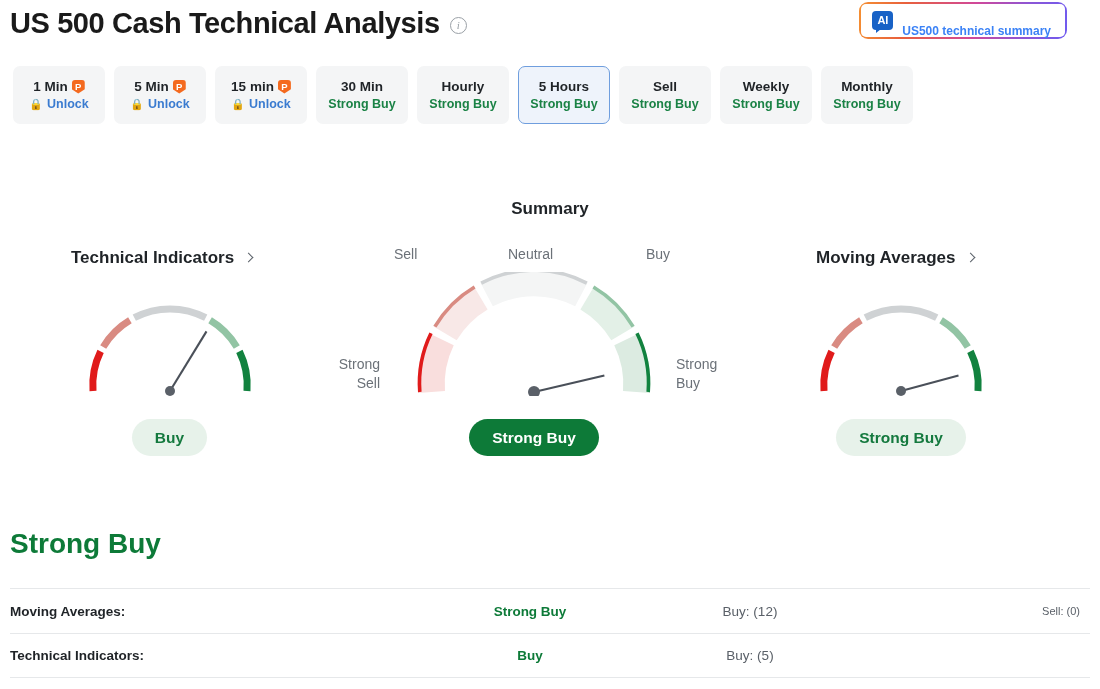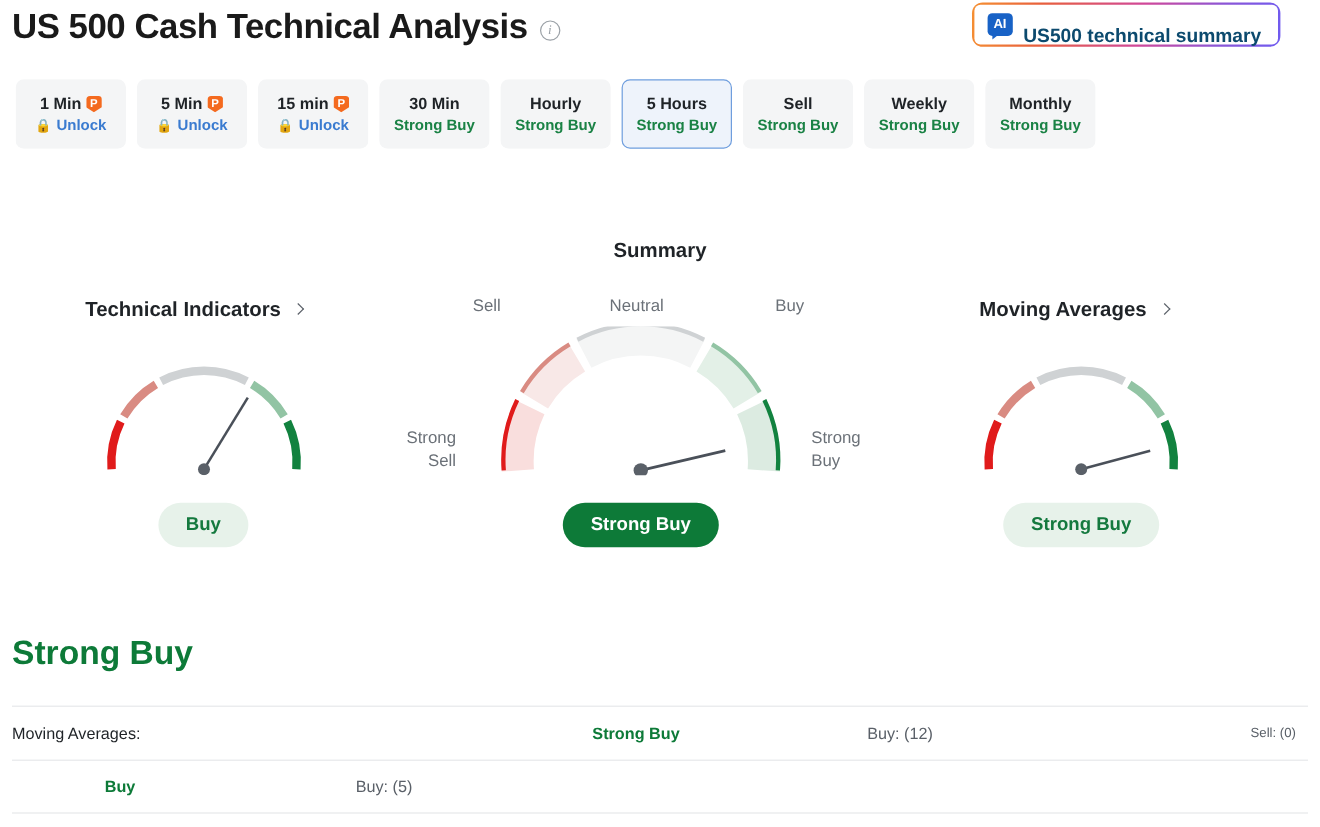--- a/index.html
+++ b/index.html
@@ -51,21 +51,21 @@
     font-size: 11px; font-weight: 700; line-height: 19px;
     text-align: center; letter-spacing: -0.3px;
     flex: 0 0 auto;
   }
   .ai-badge::after {
     content: ""; position: absolute; left: 4px; bottom: -3px;
     width: 0; height: 0;
     border-left: 5px solid #1862c6;
     border-bottom: 4px solid transparent;
   }
-  .ai-label { font-size: 16px; font-weight: 700; color: #0c4a6e; white-space: nowrap; margin-top: 20px; }
+  .ai-label { font-size: 12px; font-weight: 700; color: #3b82f6; white-space: nowrap; margin-top: 20px; }
 
   
   .tabs {
     position: absolute; left: 13px; top: 66px;
     display: flex; gap: 9px;
   }
   .tab {
     width: 92px; height: 58px;
     background: #f4f5f6; border: 1px solid transparent;
     border-radius: 7px;
@@ -129,21 +129,21 @@
   }
   .summary-label { font-size: 28px; font-weight: 700; color: #1a1a1a; }
   .summary-value { font-size: 28px; font-weight: 700; color: #0d7a38; }
 
   .table { position: absolute; left: 10px; top: 588px; width: 1080px; }
   .trow {
     display: flex; align-items: center; height: 45px;
     border-top: 1px solid #e6e8ea;
   }
   .trow:last-child { border-bottom: 1px solid #e6e8ea; }
-  .c-name { width: 430px; font-size: 13.5px; font-weight: 400; color: #1f2327; }
+  .c-name { width: 430px; font-size: 13.5px; font-weight: 700; color: #1f2327; }
   .c-signal { width: 180px; text-align: center; font-size: 13.5px; font-weight: 700; }
   .c-signal.buy { color: #0d7a38; }
   .c-buy { width: 260px; text-align: center; font-size: 13.5px; color: #5a6068; }
   .c-sell { flex: 1; text-align: right; padding-right: 10px; font-size: 11px; color: #5a6068; }
 </style>
 </head>
 <body>
 
 <div class="page">
 
@@ -316,18 +316,19 @@
   </div>
 
   <div class="table" id="table">
       <div class="trow">
         <div class="c-name">Moving Averages:</div>
         <div class="c-signal buy">Strong Buy</div>
         <div class="c-buy">Buy: (12)</div>
         <div class="c-sell">Sell: (0)</div>
       </div>
       <div class="trow">
+        <div class="c-name">Technical Indicators:</div>
         <div class="c-signal buy">Buy</div>
         <div class="c-buy">Buy: (5)</div>
       </div>
     </div>
 
 </div>
 
 </body></html>

